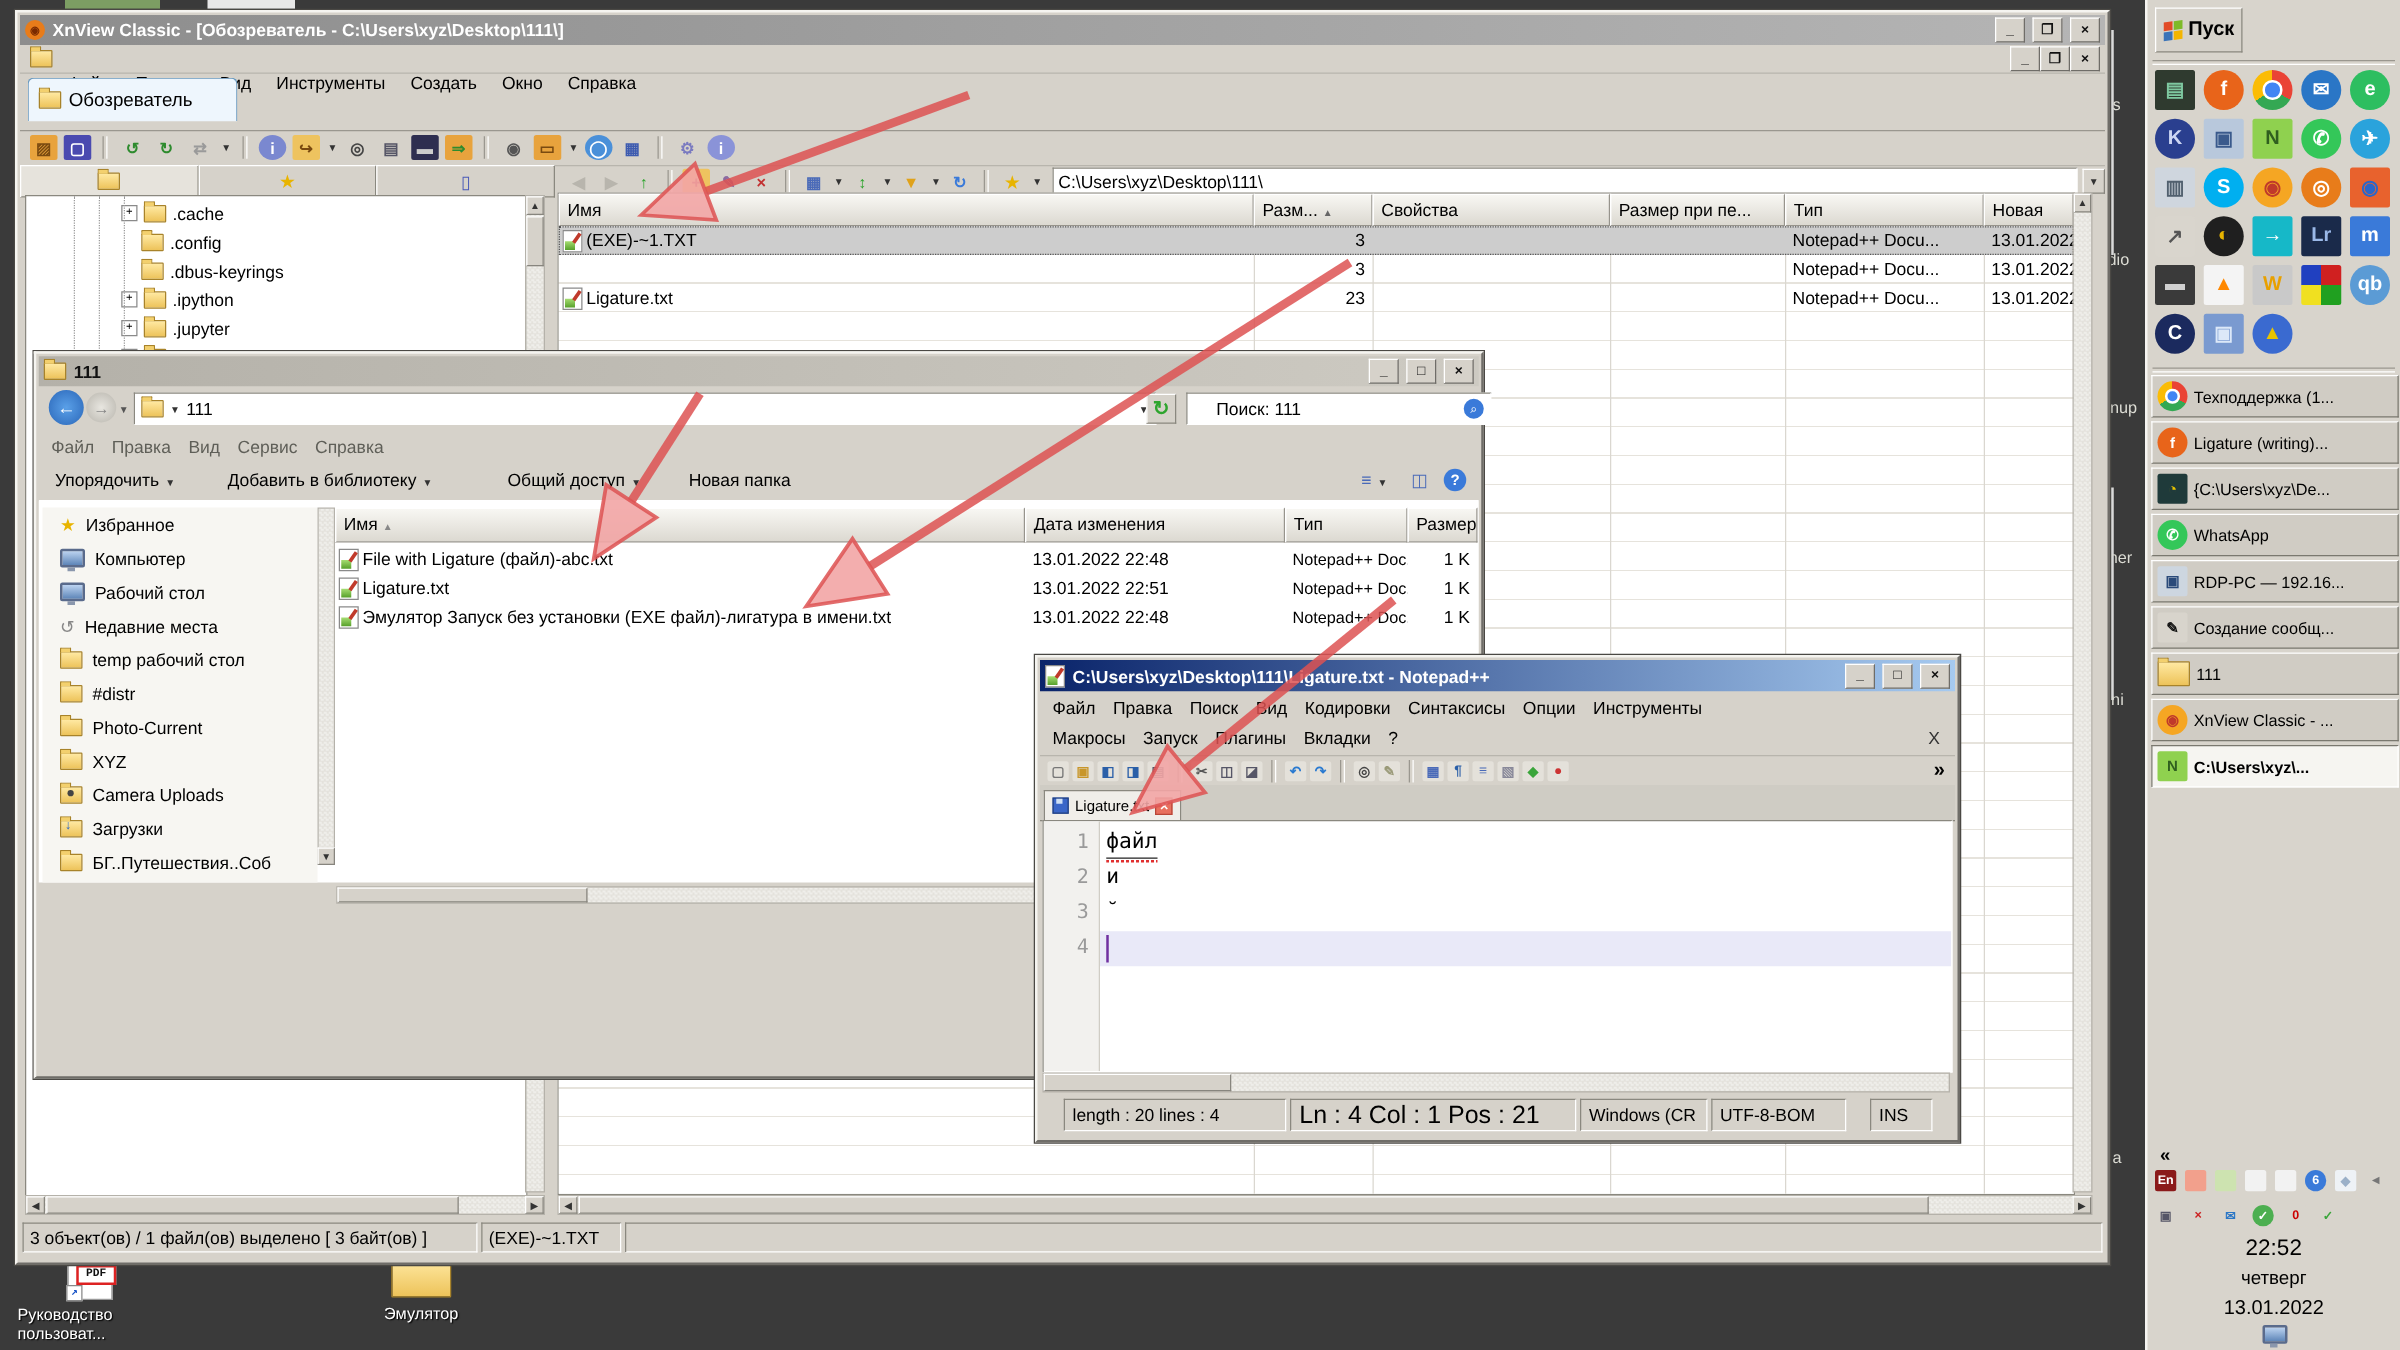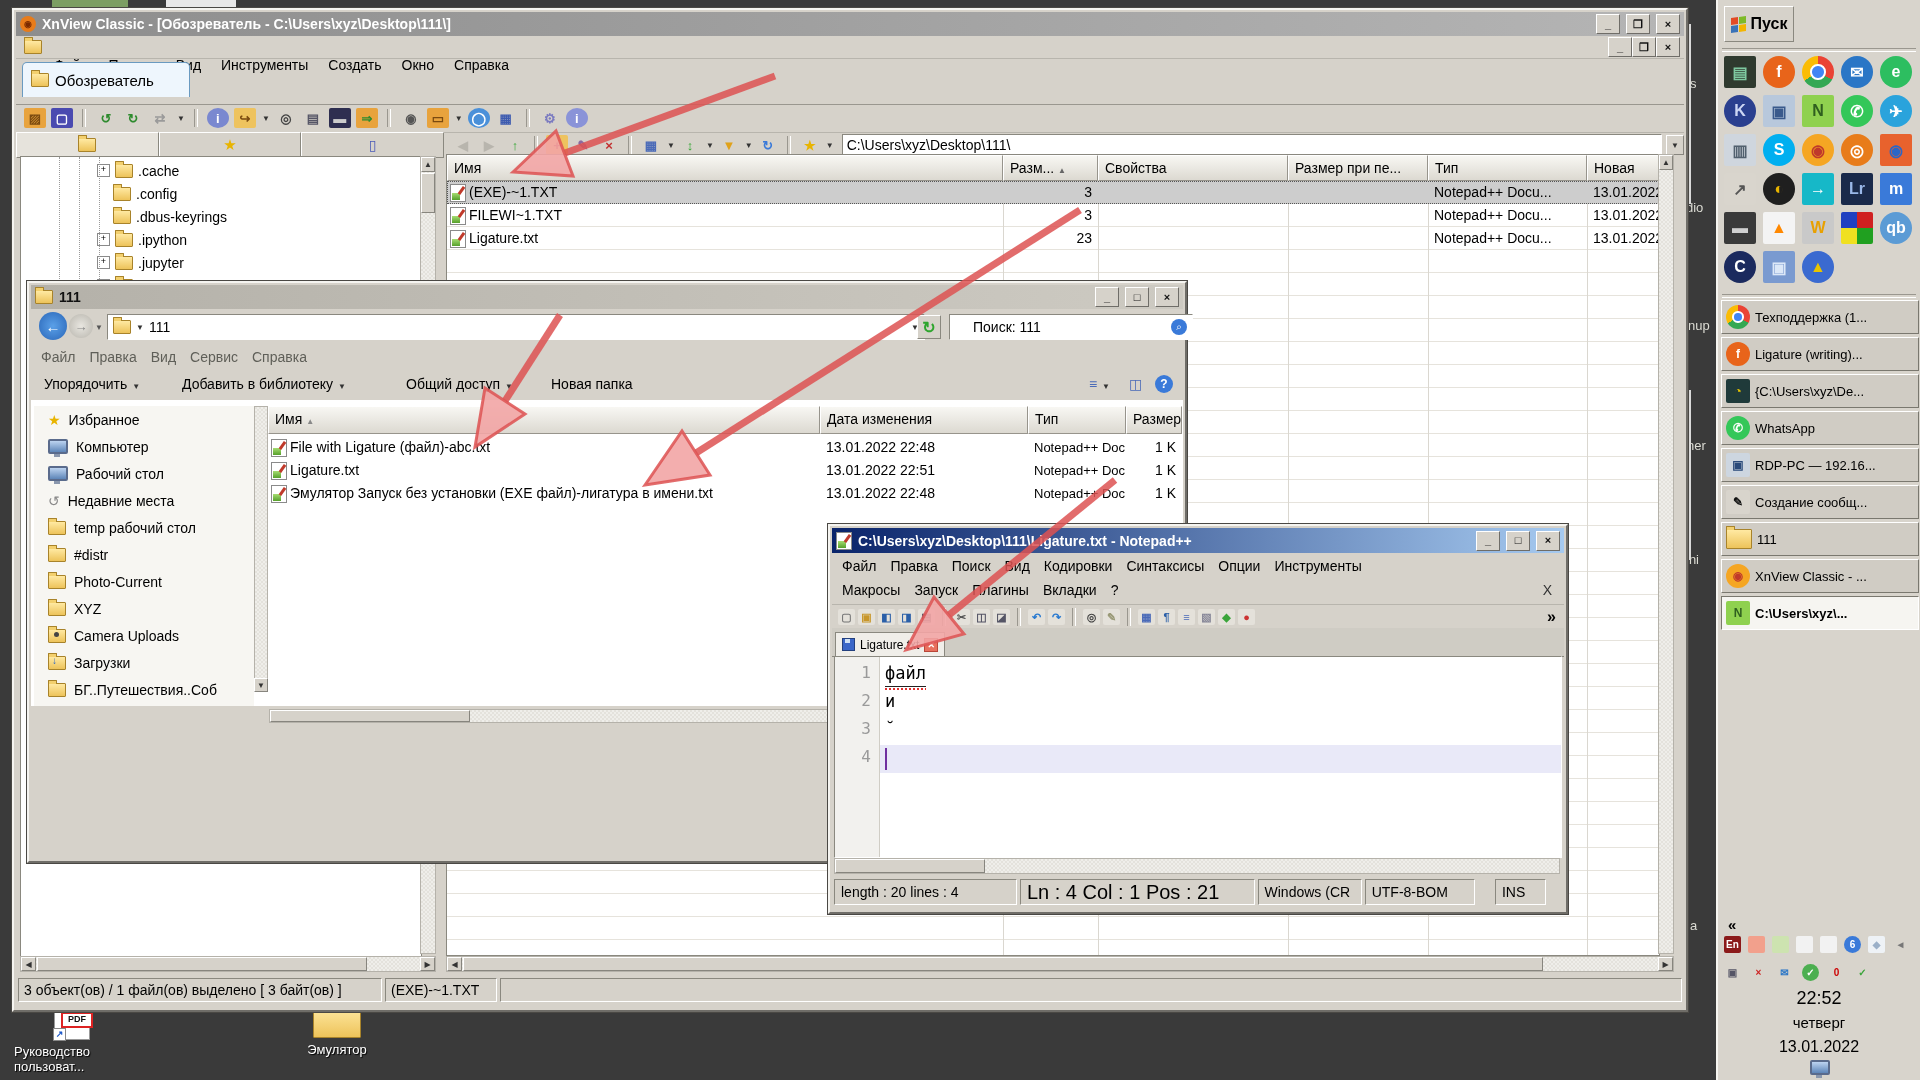--- a/index.html
+++ b/index.html
@@ -49,21 +49,21 @@
   .tbtn-task .lbl{white-space:nowrap;overflow:hidden;}
   .frag{position:absolute;color:#dcdcd4;font-size:13px;}
   .dlabel{color:#fff;font-size:13px;text-shadow:1px 1px 1px #000;}
   .mini-x{display:inline-flex;align-items:center;justify-content:center;width:12px;height:12px;
           background:#e8705e;color:#fff;font-size:9px;font-weight:bold;border:1px solid #b84638;flex:none;}
   .mini-save{display:inline-block;width:11px;height:11px;background:#3a66c8;border:1px solid #23407e;position:relative;flex:none;}
   .mini-save::after{content:"";position:absolute;left:2px;top:0;width:5px;height:4px;background:#cfe0f4;}
   .misspell{border-bottom:1px solid #222;position:relative;}
   .misspell::after{content:"";position:absolute;left:0;right:0;bottom:-4px;height:2px;
           background:repeating-linear-gradient(90deg,#e03030 0 2px,transparent 2px 4px);}
-  .pdf-ico{position:relative;width:34px;height:28px;background:#fff;border:1px solid #999;}
+  .pdf-ico{position:relative;width:34px;height:28px;background:#fff;border:1px solid #999;font-family:Liberation Mono, monospace;}
   .pdf-ico .band{position:absolute;top:1px;left:6px;right:-4px;height:12px;background:#fff;border:2px solid #d22;
           color:#111;font-size:9px;font-weight:bold;line-height:10px;text-align:center;}
   .pdf-ico .sc{position:absolute;left:-2px;bottom:-2px;width:11px;height:11px;background:#fff;border:1px solid #888;
           color:#1a56c8;font-size:9px;line-height:11px;text-align:center;font-weight:bold;}
 </style>
 </head>
 <body>
 
 <div id="screen">
 
@@ -242,21 +242,20 @@
         <div class="abs" style="left:1140px;top:0;bottom:0;width:1px;background:#dad7d0;"></div>
       <div class="abs" style="left: 0px; right: 0px; top: 0px; height: 23px; background: rgb(205, 205, 205); outline: rgb(85, 85, 85) dotted 1px; outline-offset: -1px;">
             <div class="cell" style="left: 0px; width: 556px; padding-left: 22px;"><span class="npp-doc" style="position: absolute; left: 3px; top: 3px;"></span><span>(EXE)-~1.TXT</span></div>
             <div class="cell" style="left: 556px; width: 95px; text-align: right;">3</div>
             <div class="cell" style="left: 651px; width: 190px;"></div>
             <div class="cell" style="left: 841px; width: 140px;"></div>
             <div class="cell" style="left: 981px; width: 159px;">Notepad++ Docu...</div>
             <div class="cell" style="left: 1140px; width: 72px;">13.01.2022</div>
           </div>
           <div class="abs" style="left: 0px; right: 0px; top: 23px; height: 23px;">
-            <div class="cell" style="left: 0px; width: 556px; padding-left: 22px;"><span class="npp-doc" style="position: absolute; left: 3px; top: 3px;"></span><span>FILEWI~1.TXT</span></div>
             <div class="cell" style="left: 556px; width: 95px; text-align: right;">3</div>
             <div class="cell" style="left: 651px; width: 190px;"></div>
             <div class="cell" style="left: 841px; width: 140px;"></div>
             <div class="cell" style="left: 981px; width: 159px;">Notepad++ Docu...</div>
             <div class="cell" style="left: 1140px; width: 72px;">13.01.2022</div>
           </div>
           <div class="abs" style="left: 0px; right: 0px; top: 46px; height: 23px;">
             <div class="cell" style="left: 0px; width: 556px; padding-left: 22px;"><span class="npp-doc" style="position: absolute; left: 3px; top: 3px;"></span><span>Ligature.txt</span></div>
             <div class="cell" style="left: 556px; width: 95px; text-align: right;">23</div>
             <div class="cell" style="left: 651px; width: 190px;"></div>
@@ -499,21 +498,21 @@
             <span style="width: 36px; text-align: right; color: rgb(154, 154, 154); font-size: 16px; flex: 0 0 auto; padding-right: 8px;">4</span>
             <span style="margin-left: 6px;"></span>
           </div>
         </div>
       <div class="abs" style="left:50px;top:91px;width:2px;height:22px;background:#7030a0;"></div>
     </div>
     <div class="abs scroll" style="left:4px;top:332px;width:726px;height:16px;">
       <span class="sbb" style="left:0;top:0;width:150px;height:14px;"></span>
     </div>
 
-    <div class="abs" style="left:1px;top:350px;right:2px;height:32px;display:flex;gap:3px;padding:3px;box-sizing:border-box;align-items:center;">
+    <div class="abs" style="left:18px;top:350px;right:2px;height:32px;display:flex;gap:3px;padding:3px;box-sizing:border-box;align-items:center;">
       <div class="sunken nowrap" style="width:193px;font-size:14px;line-height:24px;padding:0 6px;">length : 20   lines : 4</div>
       <div class="sunken nowrap" style="width:252px;font-size:20px;line-height:24px;padding:0 6px;">Ln : 4   Col : 1   Pos : 21</div>
       <div class="sunken nowrap" style="width:103px;font-size:14px;line-height:24px;padding:0 6px;">Windows (CR</div>
       <div class="sunken nowrap" style="width:110px;font-size:14px;line-height:24px;padding:0 6px;">UTF-8-BOM</div>
       <div style="width:16px;"></div>
       <div class="sunken nowrap" style="width:42px;font-size:14px;line-height:24px;padding:0 6px;">INS</div>
       <div style="width:14px;background:repeating-linear-gradient(135deg,transparent 0 3px,#9a978f 3px 5px);"></div>
     </div>
   </div>
 

